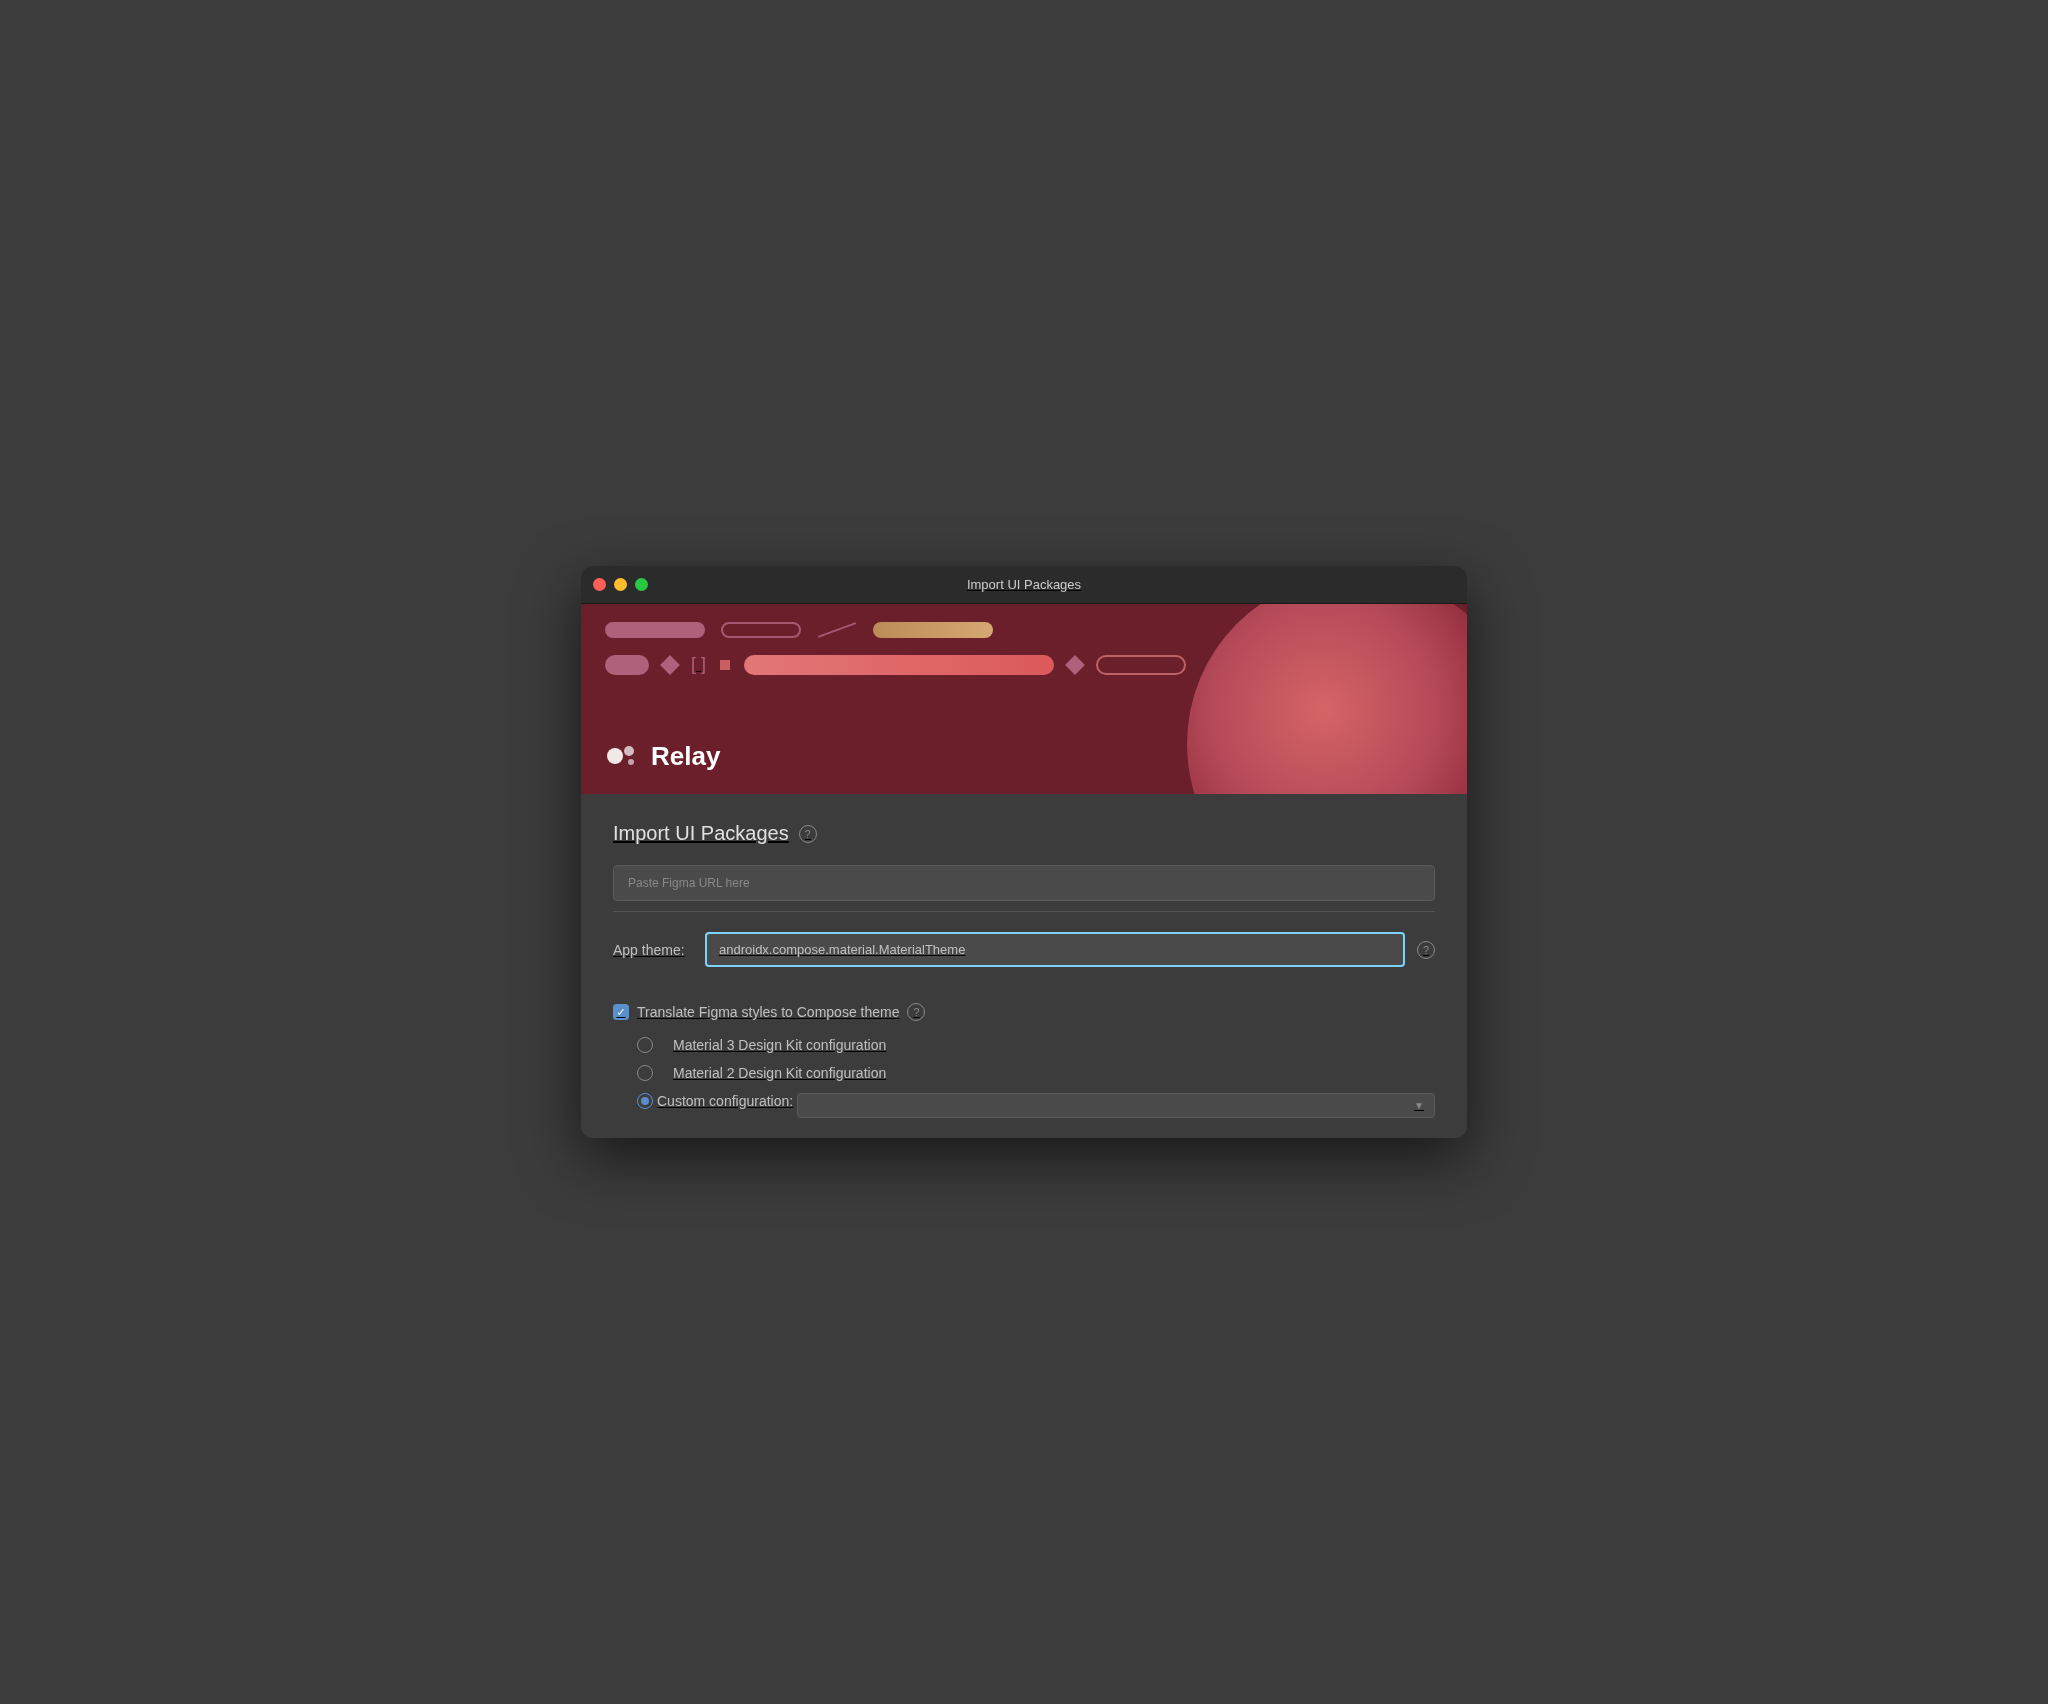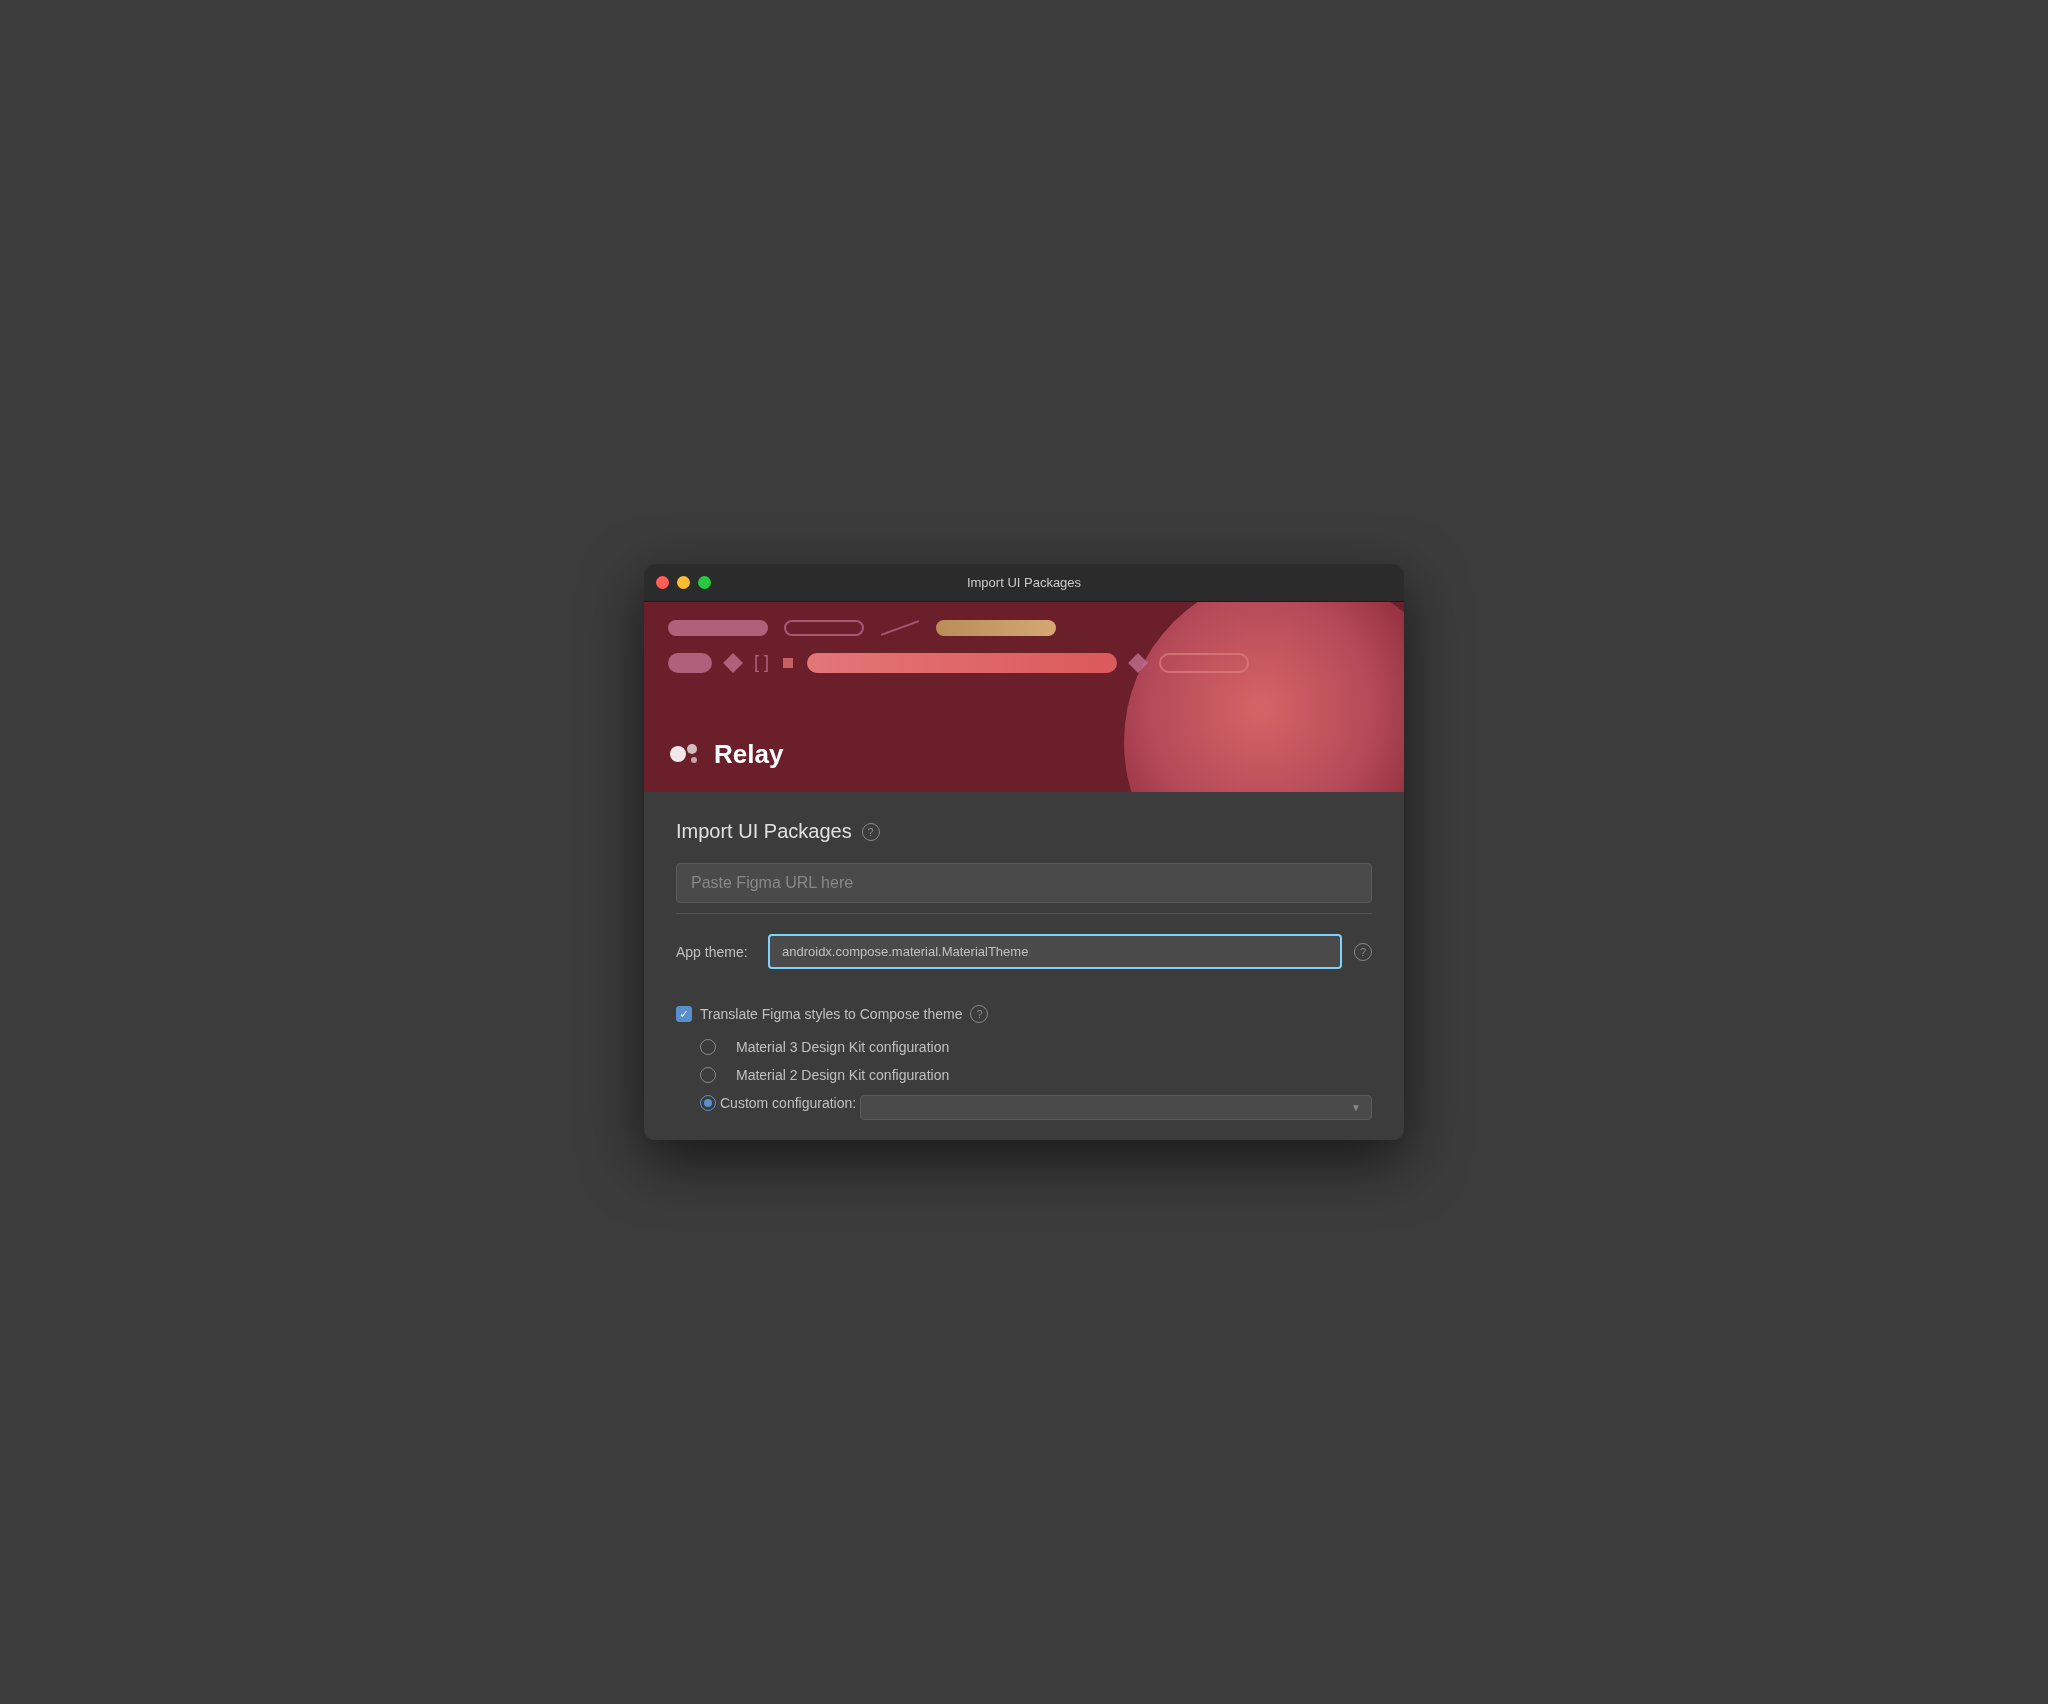--- a/index.html
+++ b/index.html
@@ -5,25 +5,26 @@
     * { box-sizing: border-box; margin: 0; padding: 0; }
     body {
       font-family: -apple-system, BlinkMacSystemFont, 'Segoe UI', sans-serif;
       background: #3c3c3c;
       display: flex;
       justify-content: center;
       align-items: center;
       min-height: 100vh;
     }
     .window {
-      width: 760px;
+      width: 886px;
       background: #3c3c3c;
       border-radius: 12px;
       overflow: hidden;
       box-shadow: 0 20px 60px rgba(0,0,0,0.6);
+      text-decoration: underline;
     }
     
     .title-bar {
       background: #2b2b2b;
       height: 38px;
       display: flex;
       align-items: center;
       justify-content: center;
       position: relative;
       border-bottom: 1px solid #1a1a1a;
@@ -200,21 +201,21 @@
       justify-content: center;
       cursor: pointer;
     }
     .url-input {
       width: 100%;
       background: #4a4a4a;
       border: 1px solid #5a5a5a;
       border-radius: 4px;
       padding: 10px 14px;
       color: #888;
-      font-size: 16px;
+      font-size: 12px;
       outline: none;
       margin-bottom: 10px;
     }
     .url-input::placeholder {
       color: #888;
     }
     .divider {
       height: 1px;
       background: #555;
       margin-bottom: 20px;

